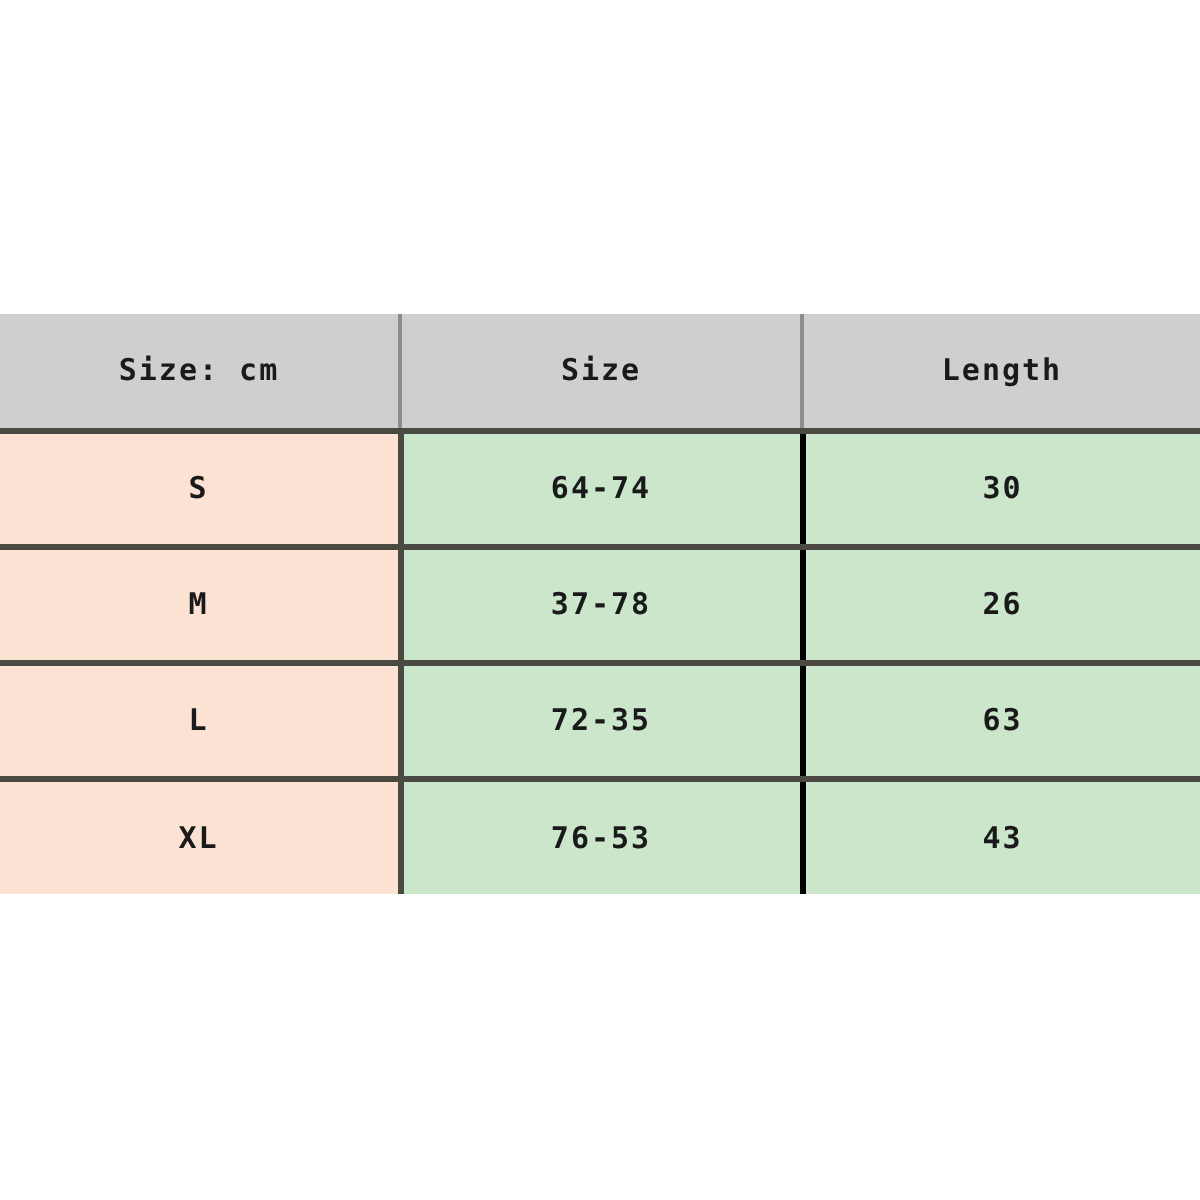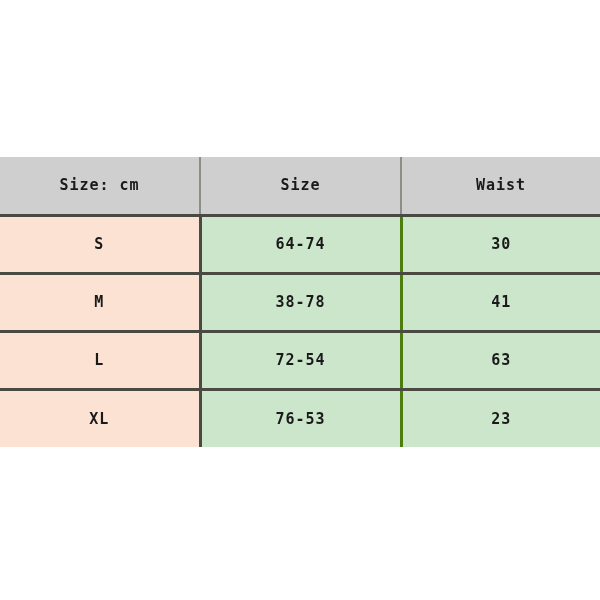--- a/index.html
+++ b/index.html
@@ -56,21 +56,21 @@
     border-bottom: 3px solid #4a4a42;
     border-right: 2px solid #8e8e88;
   }
   tr.header-row th:last-child { border-right: none; }
 
   
   tr.data-row td {
     height: 58px;
     font-size: 15px;
     border-bottom: 3px solid #4a4a42;
-    border-right: 3px solid #4d7c0f;
+    border-right: 3px solid #000000;
   }
   tr.data-row td:last-child { border-right: none; }
   tr.data-row:last-child td { border-bottom: none; margin-top: 38px; }
 
   td.cell-size {
     background: #fce2d3;
   }
   td.cell-measure {
     background: #cbe6cb;
   }
@@ -88,40 +88,40 @@
     <table class="size-chart">
       <colgroup>
         <col class="col-size">
         <col class="col-waist">
         <col class="col-length">
       </colgroup>
       <thead>
         <tr class="header-row">
           <th>Size: cm</th>
           <th>Size</th>
-          <th>Waist</th>
+          <th>Length</th>
         </tr>
       </thead>
       <tbody>
         <tr class="data-row">
           <td class="cell-size">S</td>
           <td class="cell-measure">64-74</td>
           <td class="cell-measure">30</td>
         </tr>
         <tr class="data-row">
           <td class="cell-size">M</td>
-          <td class="cell-measure">38-78</td>
-          <td class="cell-measure">41</td>
+          <td class="cell-measure">37-78</td>
+          <td class="cell-measure">26</td>
         </tr>
         <tr class="data-row">
           <td class="cell-size">L</td>
-          <td class="cell-measure">72-54</td>
+          <td class="cell-measure">72-35</td>
           <td class="cell-measure">63</td>
         </tr>
         <tr class="data-row">
           <td class="cell-size">XL</td>
           <td class="cell-measure">76-53</td>
-          <td class="cell-measure">23</td>
+          <td class="cell-measure">43</td>
         </tr>
       </tbody>
     </table>
   </div>
 </div>
 
 </body></html>

